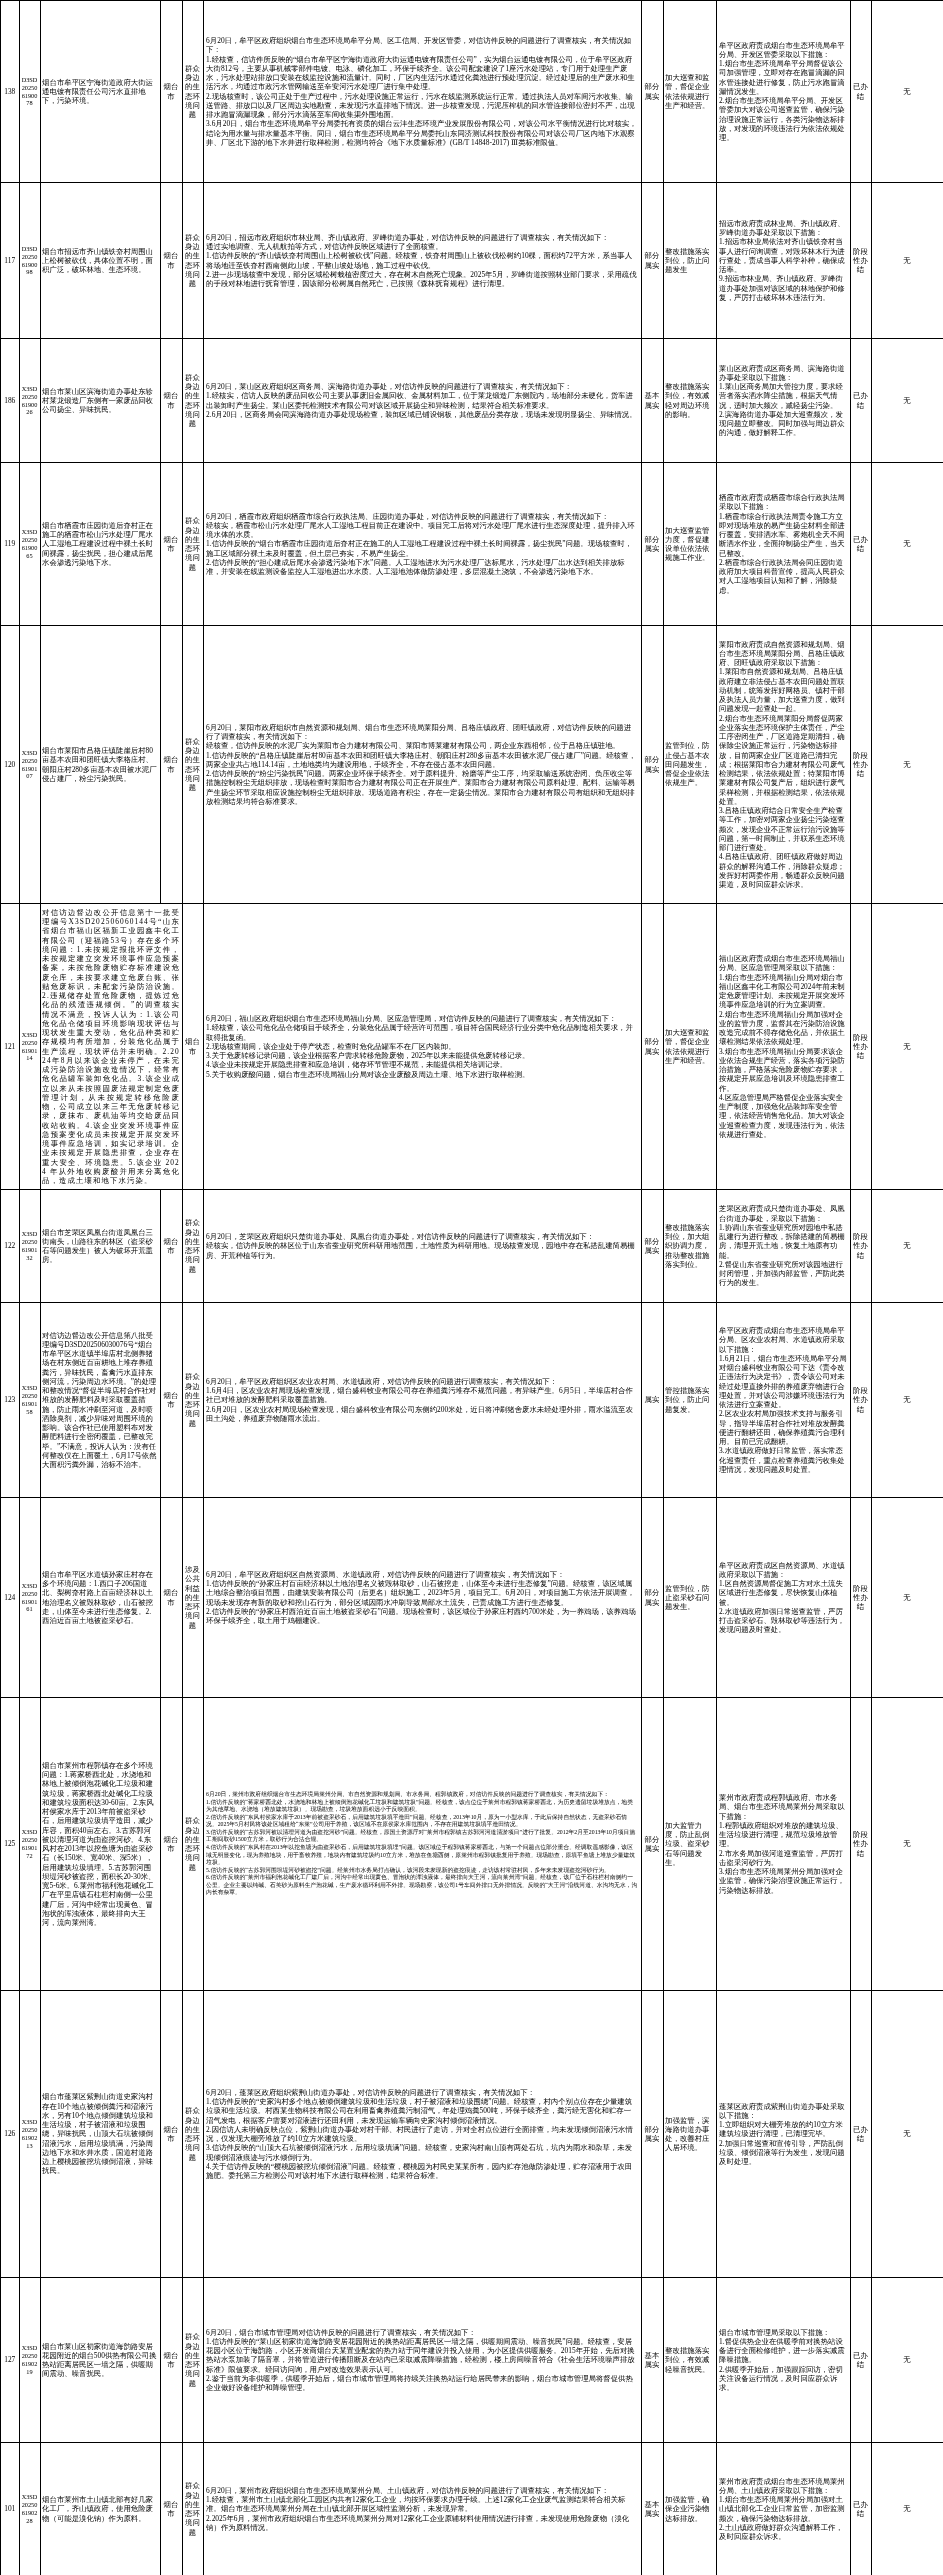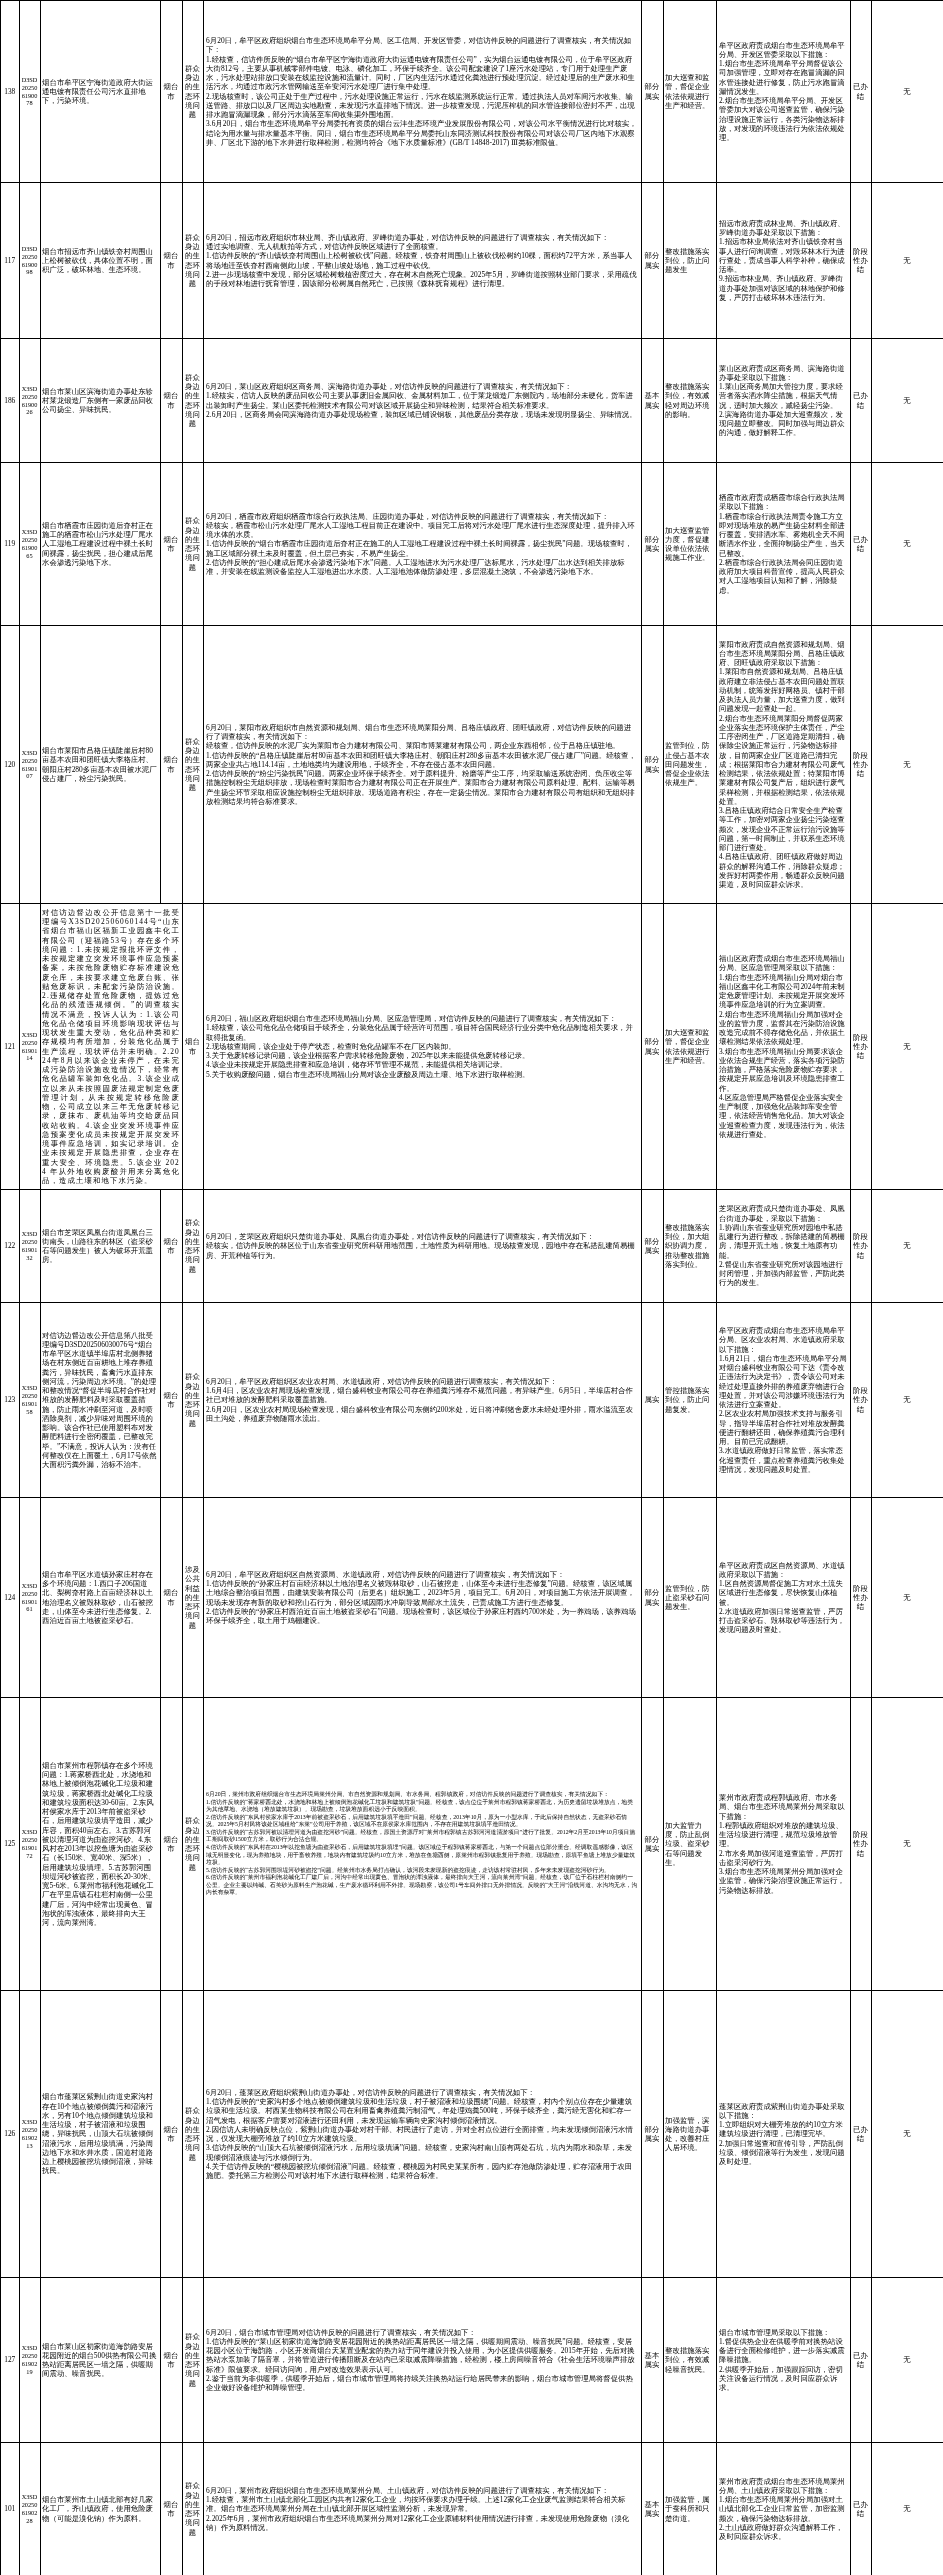--- a/index.html
+++ b/index.html
@@ -259,21 +259,21 @@
         <tr style="height: 133px;">
           <td class="c">101</td>
           <td class="code">X3SD202506190228</td>
           <td class="l">烟台市莱州市土山镇北部有好几家化工厂，齐山镇政府，使用危险废物（可能是溴化钠）作为原料。</td>
           <td class="c">烟台市</td>
           <td class="c">群众身边的生态环境问题</td>
           <td class="l inv">6月20日，莱州市政府组织烟台市生态环境局莱州分局、土山镇政府，对信访件反映的问题进行了调查核实，有关情况如下：
 1.经核查，莱州市土山镇北部化工园区内共有12家化工企业，均按环保要求办理手续。上述12家化工企业废气监测结果符合相关标准。烟台市生态环境局莱州分局在土山镇北部开展区域性监测分析，未发现异常。
 2.2025年6月，莱州市政府组织烟台市生态环境局莱州分局对12家化工企业原辅材料使用情况进行排查，未发现使用危险废物（溴化钠）作为原料情况。</td>
           <td class="c">基本属实</td>
-          <td class="l">加强监管，属于蚕科所和只楚街道。</td>
+          <td class="l">加强监管，确保企业污染物达标排放。</td>
           <td class="l inv">莱州市政府责成烟台市生态环境局莱州分局、土山镇政府采取以下措施：
 1.烟台市生态环境局莱州分局加强对土山镇北部化工企业日常监管，加密监测频次，确保污染物达标排放。
 2.土山镇政府做好群众沟通解释工作，及时回应群众诉求。</td>
           <td class="c">已办结</td>
           <td class="c">无</td>
         </tr>
       </tbody>
   </table>
 </div>
 

